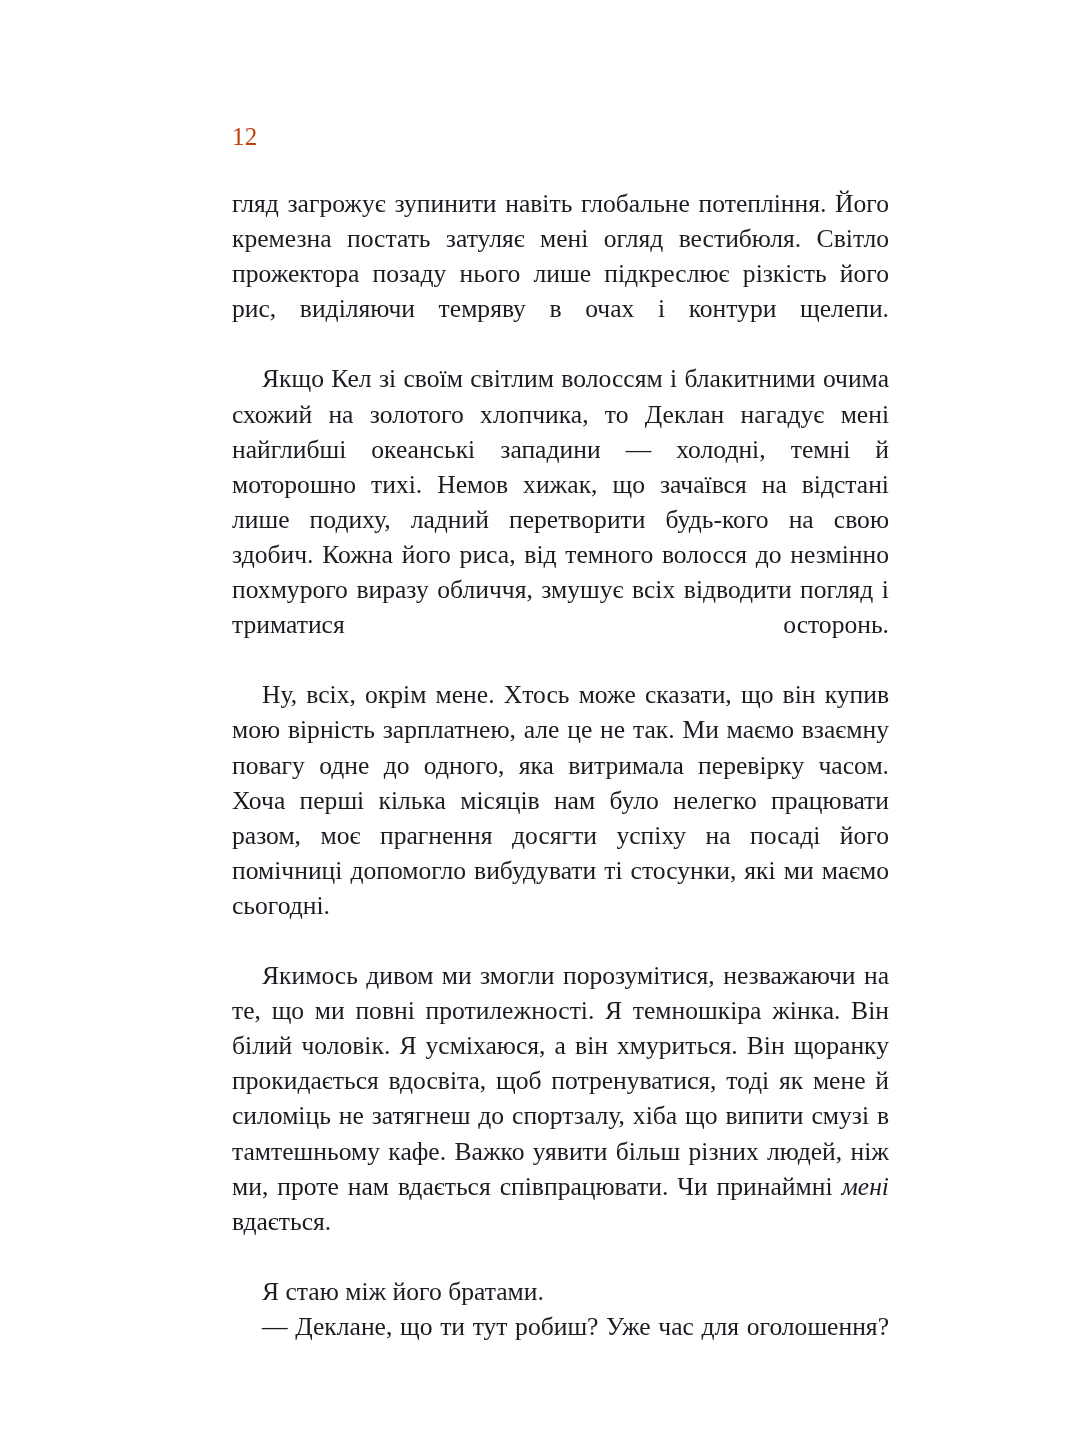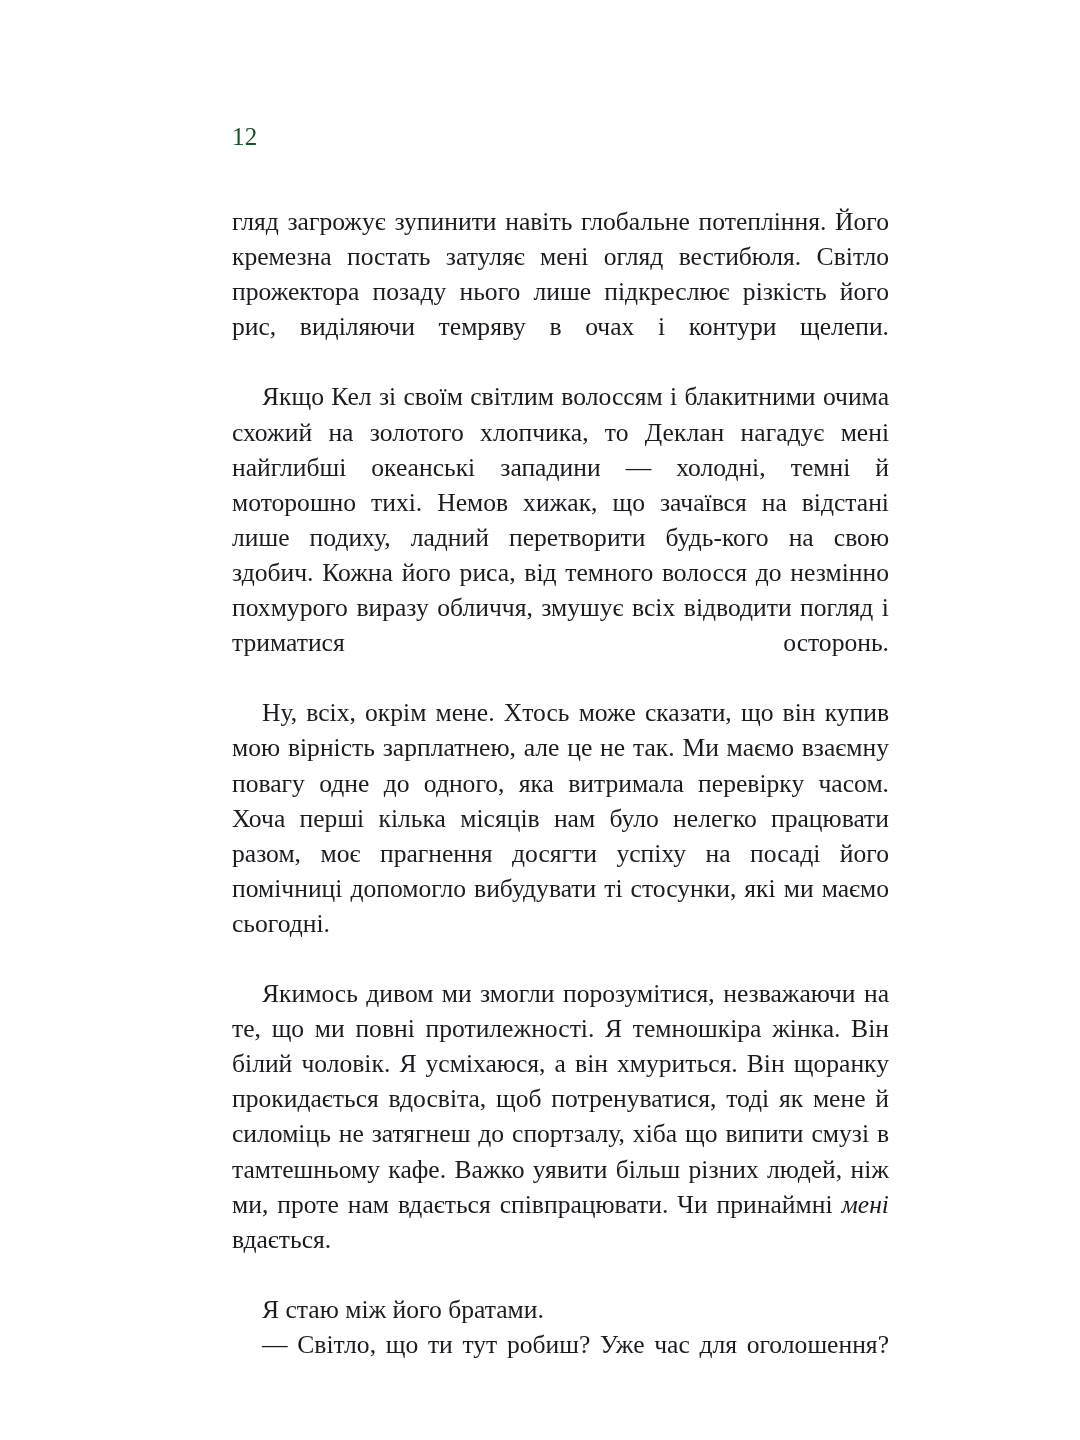--- a/index.html
+++ b/index.html
@@ -24,28 +24,28 @@
     box-sizing: border-box;
   }
 
   .folio {
     position: absolute;
     left: 232px;
     top: 124px;
     font-size: 25px;
     line-height: 1;
     letter-spacing: 0.3px;
-    color: #14532d;
+    color: #c2410c;
     font-family: "Liberation Serif", "DejaVu Serif", serif;
   }
 
   .textblock {
     position: absolute;
     left: 232px;
-    top: 204px;
+    top: 186px;
     width: 657px;
     font-family: Liberation Serif, serif;
   }
 
   p.para {
     margin: 0;
     padding: 0;
     font-size: 25.6px;
     line-height: 35.1px;
     text-align: justify;
@@ -86,16 +86,16 @@
     <p class="para first">гляд загрожує зупинити навіть глобальне потепління. Його кремезна постать затуляє мені огляд вестибюля. Світло прожектора позаду нього лише підкреслює різкість його рис, виділяючи темряву в очах і контури щелепи.</p>
 
     <p class="para">Якщо Кел зі своїм світлим волоссям і блакитними очима схожий на золотого хлопчика, то Деклан нагадує мені найглибші океанські западини — холодні, темні й моторошно тихі. Немов хижак, що зачаївся на відстані лише подиху, ладний перетворити будь-кого на свою здобич. Кожна його риса, від темного волосся до незмінно похмурого виразу обличчя, змушує всіх відводити погляд і триматися осторонь.</p>
 
     <p class="para">Ну, всіх, окрім мене. Хтось може сказати, що він купив мою вірність зарплатнею, але це не так. Ми маємо взаємну повагу одне до одного, яка витримала перевірку часом. Хоча перші кілька місяців нам було нелегко працювати разом, моє прагнення досягти успіху на посаді його помічниці допомогло вибудувати ті стосунки, які ми маємо сьогодні.</p>
 
     <p class="para"><span>Якимось дивом ми змогли порозумітися, незважаючи на те, що ми повні протилежності. Я темношкіра жінка. Він білий чоловік. Я усміхаюся, а він хмуриться. Він щоранку прокидається вдосвіта, щоб потренуватися, тоді як мене й силоміць не затягнеш до спортзалу, хіба що випити смузі в тамтешньому кафе. Важко уявити більш різних людей, ніж ми, проте нам вдається співпрацювати. Чи принаймні </span><em class="it">мені</em><span> вдається.</span></p>
 
     <p class="para nostretch">Я стаю між його братами.</p>
 
-    <p class="para">— Світло, що ти тут робиш? Уже час для оголошення?</p>
+    <p class="para">— Деклане, що ти тут робиш? Уже час для оголошення?</p>
 
   </div>
 </div>
 
 </body></html>

